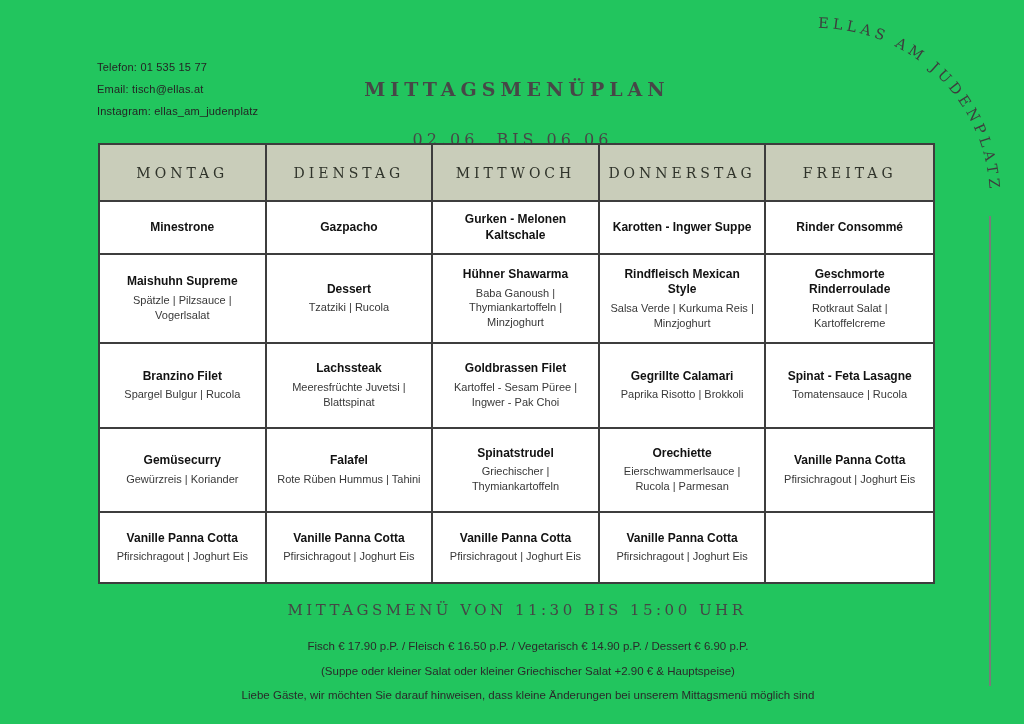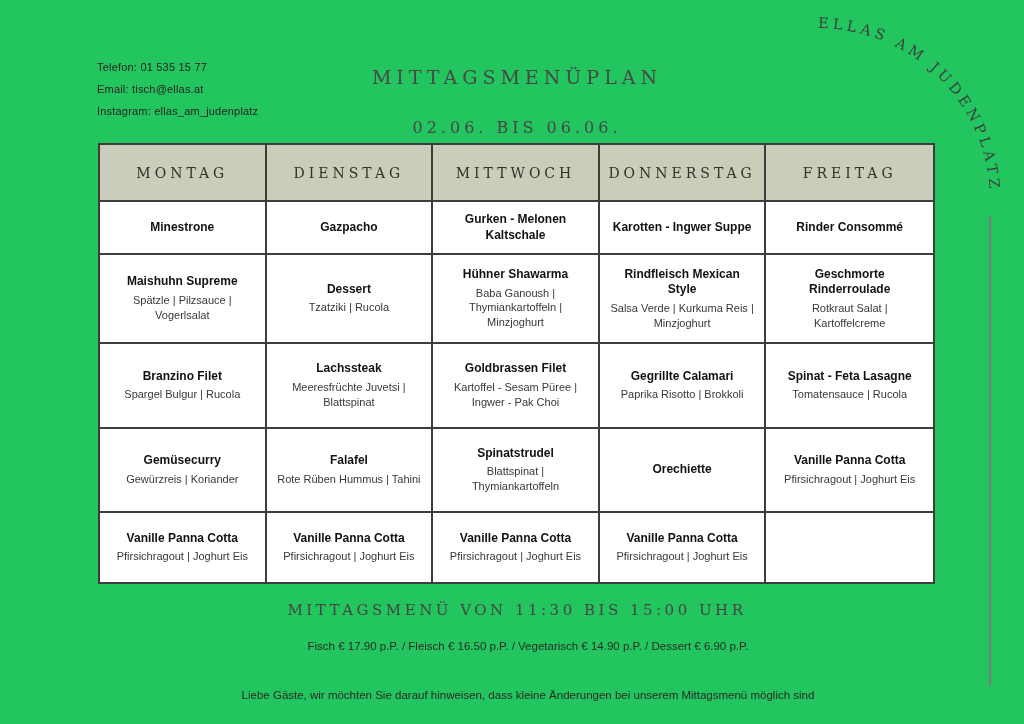--- a/index.html
+++ b/index.html
@@ -8,22 +8,22 @@
     font-family:"Liberation Sans", sans-serif; color:#1e1e1e; overflow:hidden;
   }
 
   
   .contact { position:absolute; left:97px; top:61px; font-size:11px; color:#242424; letter-spacing:0.2px; }
   .contact div { margin-bottom:10px; line-height:12px; }
 
   
   .title-block { position:absolute; left:257px; top:60px; width:520px; text-align:center; }
   .main-title {
-    font-family:"DejaVu Serif", serif; font-weight:normal; font-size:19px;
-    letter-spacing:5px; color:#474747; margin:6px;
+    font-family:"DejaVu Serif", serif; font-weight:bold; font-size:19px;
+    letter-spacing:5px; color:#474747; margin:18px;
   }
   .date-range {
     font-family:"DejaVu Serif", serif; font-size:16px; letter-spacing:4px;
     color:#474747; margin-top:30px;
   }
 
   
   .logo-svg { position:absolute; inset:0; pointer-events:none; }
   .arc-text { font-family:"DejaVu Serif", serif; font-size:14.5px; letter-spacing:4px; fill:#3d3d3d; }
 
@@ -159,24 +159,25 @@
     <div class="cell dish">
       <div class="dish-title">Gemüsecurry</div>
       <div class="dish-details">Gewürzreis | Koriander</div>
     </div>
     <div class="cell dish">
       <div class="dish-title">Falafel</div>
       <div class="dish-details">Rote Rüben Hummus | Tahini</div>
     </div>
     <div class="cell dish">
       <div class="dish-title">Spinatstrudel</div>
-      <div class="dish-details">Blattspinat | Thymiankartoffeln</div>
+      <div class="dish-details">Griechischer | Thymiankartoffeln</div>
     </div>
     <div class="cell dish">
       <div class="dish-title">Orechiette</div>
+      <div class="dish-details">Eierschwammerlsauce | Rucola | Parmesan</div>
     </div>
 
     <div class="cell dish">
       <div class="dish-title">Vanille Panna Cotta</div>
       <div class="dish-details">Pfirsichragout | Joghurt Eis</div>
     </div>
     <div class="cell dish">
       <div class="dish-title">Vanille Panna Cotta</div>
       <div class="dish-details">Pfirsichragout | Joghurt Eis</div>
     </div>
@@ -189,15 +190,16 @@
       <div class="dish-details">Pfirsichragout | Joghurt Eis</div>
     </div>
     <div class="cell dish">
       <div class="dish-title">Vanille Panna Cotta</div>
       <div class="dish-details">Pfirsichragout | Joghurt Eis</div>
     </div>
   </div>
 
   <div class="footer-hours">MITTAGSMENÜ VON 11:30 BIS 15:00 UHR</div>
   <div class="footer-small footer-prices">Fisch € 17.90 p.P. / Fleisch € 16.50 p.P. / Vegetarisch € 14.90 p.P. / Dessert € 6.90 p.P.</div>
+  <div class="footer-small footer-includes">(Suppe oder kleiner Salat oder kleiner Griechischer Salat +2.90 € &amp; Hauptspeise)</div>
   <div class="footer-small footer-note">Liebe Gäste, wir möchten Sie darauf hinweisen, dass kleine Änderungen bei unserem Mittagsmenü möglich sind</div>
 
 </div>
 
 </body></html>

